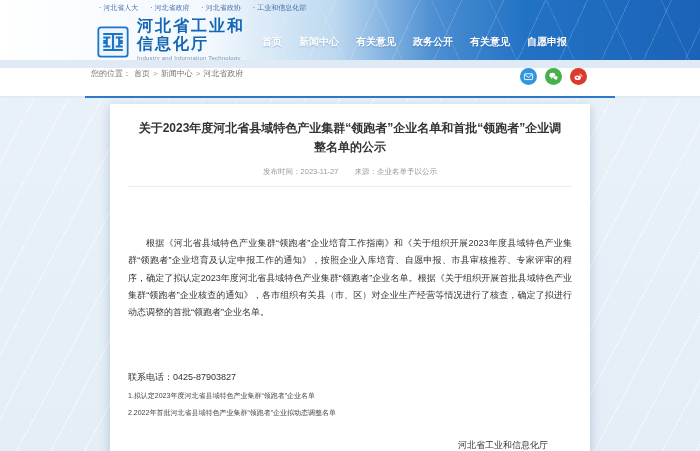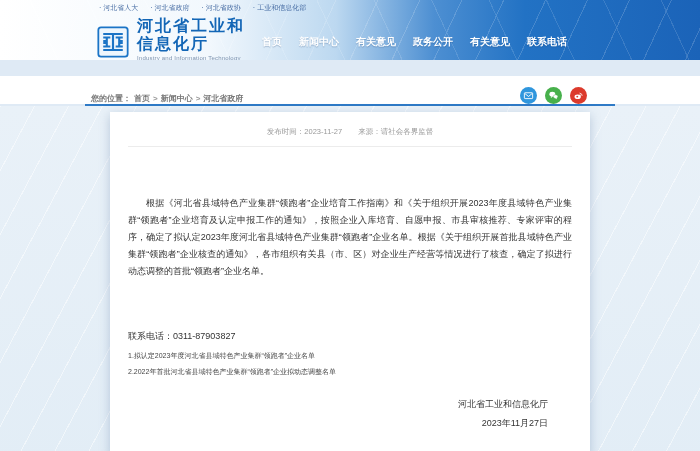--- a/index.html
+++ b/index.html
@@ -25,21 +25,21 @@
   .brand-row{ display:flex; align-items:center; margin-top:4px; }
   .logo{ width:32px; height:32px; margin-left:12px; flex:0 0 auto; cursor:pointer; }
   .titles{ margin-left:8px; }
   .site-title{ font-size:16px; font-weight:bold; color:#1366b6; letter-spacing:2px; line-height:18px; }
   .site-sub{ font-size:6px; color:#7d93af; letter-spacing:.2px; margin-top:2px; }
   .main-nav{ margin-left:auto; display:flex; gap:17px; padding-right:48px; }
   .main-nav a{ color:#fff; font-size:10px; font-weight:bold; text-decoration:none; cursor:pointer; white-space:nowrap; text-shadow:0 1px 1px rgba(0,40,90,.25); }
 
   
   .breadcrumb-bar{ height:28px; background:#fff; }
-  .bc-inner{ width:530px; margin:16px auto; height:100%; display:flex; align-items:flex-end;font-weight:bold; }
+  .bc-inner{ width:530px; margin:8px auto; height:100%; display:flex; align-items:flex-start; }
   .breadcrumb{ font-size:8px; color:#777; padding-left:6px; display:flex; align-items:center; gap:3px; }
   .breadcrumb a{ color:#777; text-decoration:none; cursor:pointer; }
   .bc-sep{ color:#999; }
   .share-icons{ margin-left:auto; display:flex; gap:8px; padding-right:28px; }
   .circle-icon{ width:17px; height:17px; border-radius:50%; display:flex; align-items:center; justify-content:center; cursor:pointer; }
   .ci-mail{ background:#2f96dd; } .ci-wechat{ background:#47b04b; } .ci-weibo{ background:#dc3a2c; }
   .col-line{ width:530px; margin:0 auto; height:2px; background:#2e7ac6; }
 
   
   .content-area{
@@ -84,21 +84,21 @@
       <div class="titles">
         <div class="site-title">河北省工业和信息化厅</div>
         <div class="site-sub">Industry and Information Technology Department of Hebei Province</div>
       </div>
       <nav class="main-nav">
         <a>首页</a>
         <a>新闻中心</a>
         <a>有关意见</a>
         <a>政务公开</a>
         <a>有关意见</a>
-        <a>联系电话</a>
+        <a>自愿申报</a>
       </nav>
     </div>
   </div>
 </header>
 
 <div class="breadcrumb-bar">
   <div class="bc-inner">
     <div class="breadcrumb">
       <span>您的位置：</span>
       <a>首页</a>
@@ -130,27 +130,28 @@
             <path d="M9.8 6.6 A2.3 2.3 0 0 1 11.6 8.4" fill="none" stroke="#fff" stroke-width="1"></path>
           </svg>
       </div>
     </div>
   </div>
 </div>
 <div class="col-line"></div>
 
 <main class="content-area">
   <article class="card">
+    <h1 class="art-title">关于2023年度河北省县域特色产业集群“领跑者”企业名单和首批“领跑者”企业调整名单的公示</h1>
     <div class="art-meta">
       <span>发布时间：2023-11-27</span>
-      <span>来源：请社会各界监督</span>
+      <span>来源：企业名单予以公示</span>
     </div>
     <div class="art-body">
       <p class="indent">根据《河北省县域特色产业集群“领跑者”企业培育工作指南》和《关于组织开展2023年度县域特色产业集群“领跑者”企业培育及认定申报工作的通知》，按照企业入库培育、自愿申报、市县审核推荐、专家评审的程序，确定了拟认定2023年度河北省县域特色产业集群“领跑者”企业名单。根据《关于组织开展首批县域特色产业集群“领跑者”企业核查的通知》，各市组织有关县（市、区）对企业生产经营等情况进行了核查，确定了拟进行动态调整的首批“领跑者”企业名单。</p>
-      <p>联系电话：0311-87903827</p>
+      <p>联系电话：0425-87903827</p>
       <div class="attachments">
         <a>1.拟认定2023年度河北省县域特色产业集群“领跑者”企业名单</a>
         <a>2.2022年首批河北省县域特色产业集群“领跑者”企业拟动态调整名单</a>
       </div>
       <div class="signature">
         <div>河北省工业和信息化厅</div>
         <div>2023年11月27日</div>
       </div>
     </div>
   </article>

